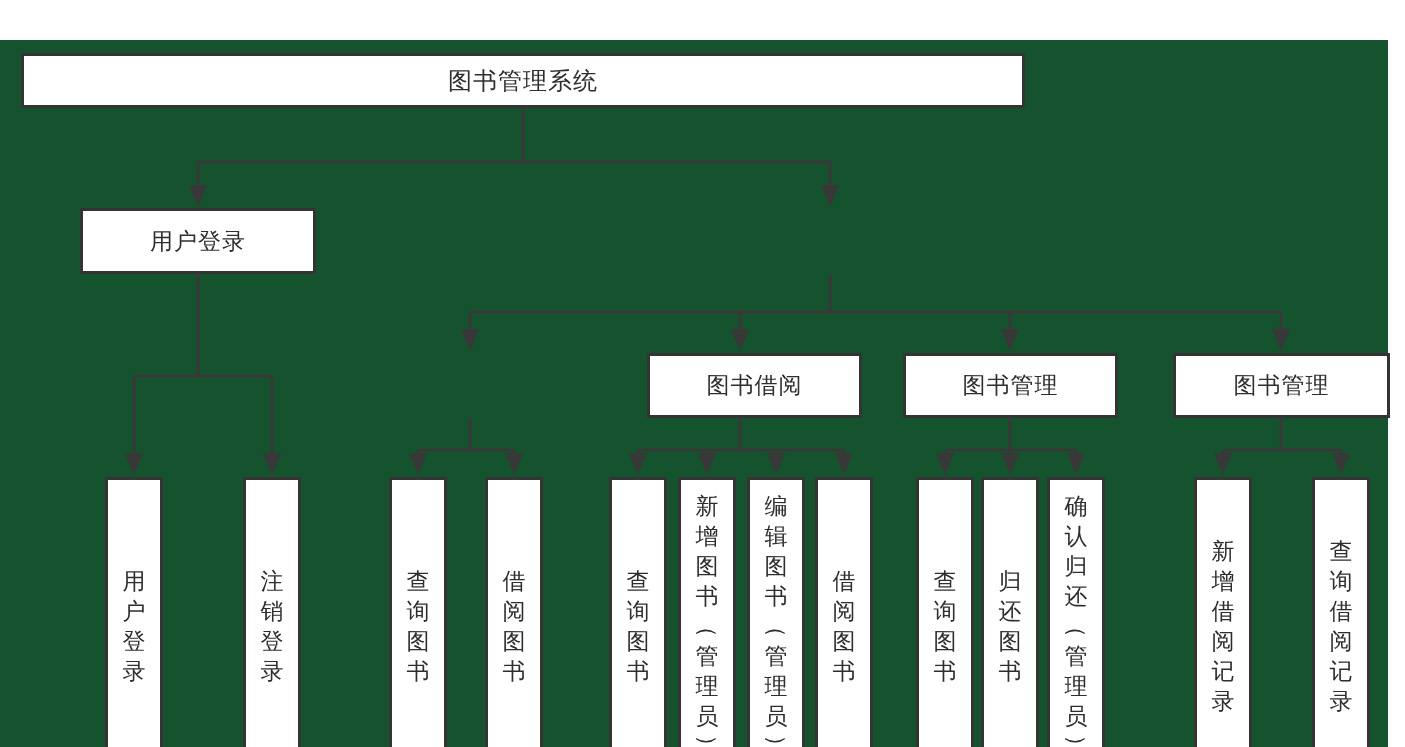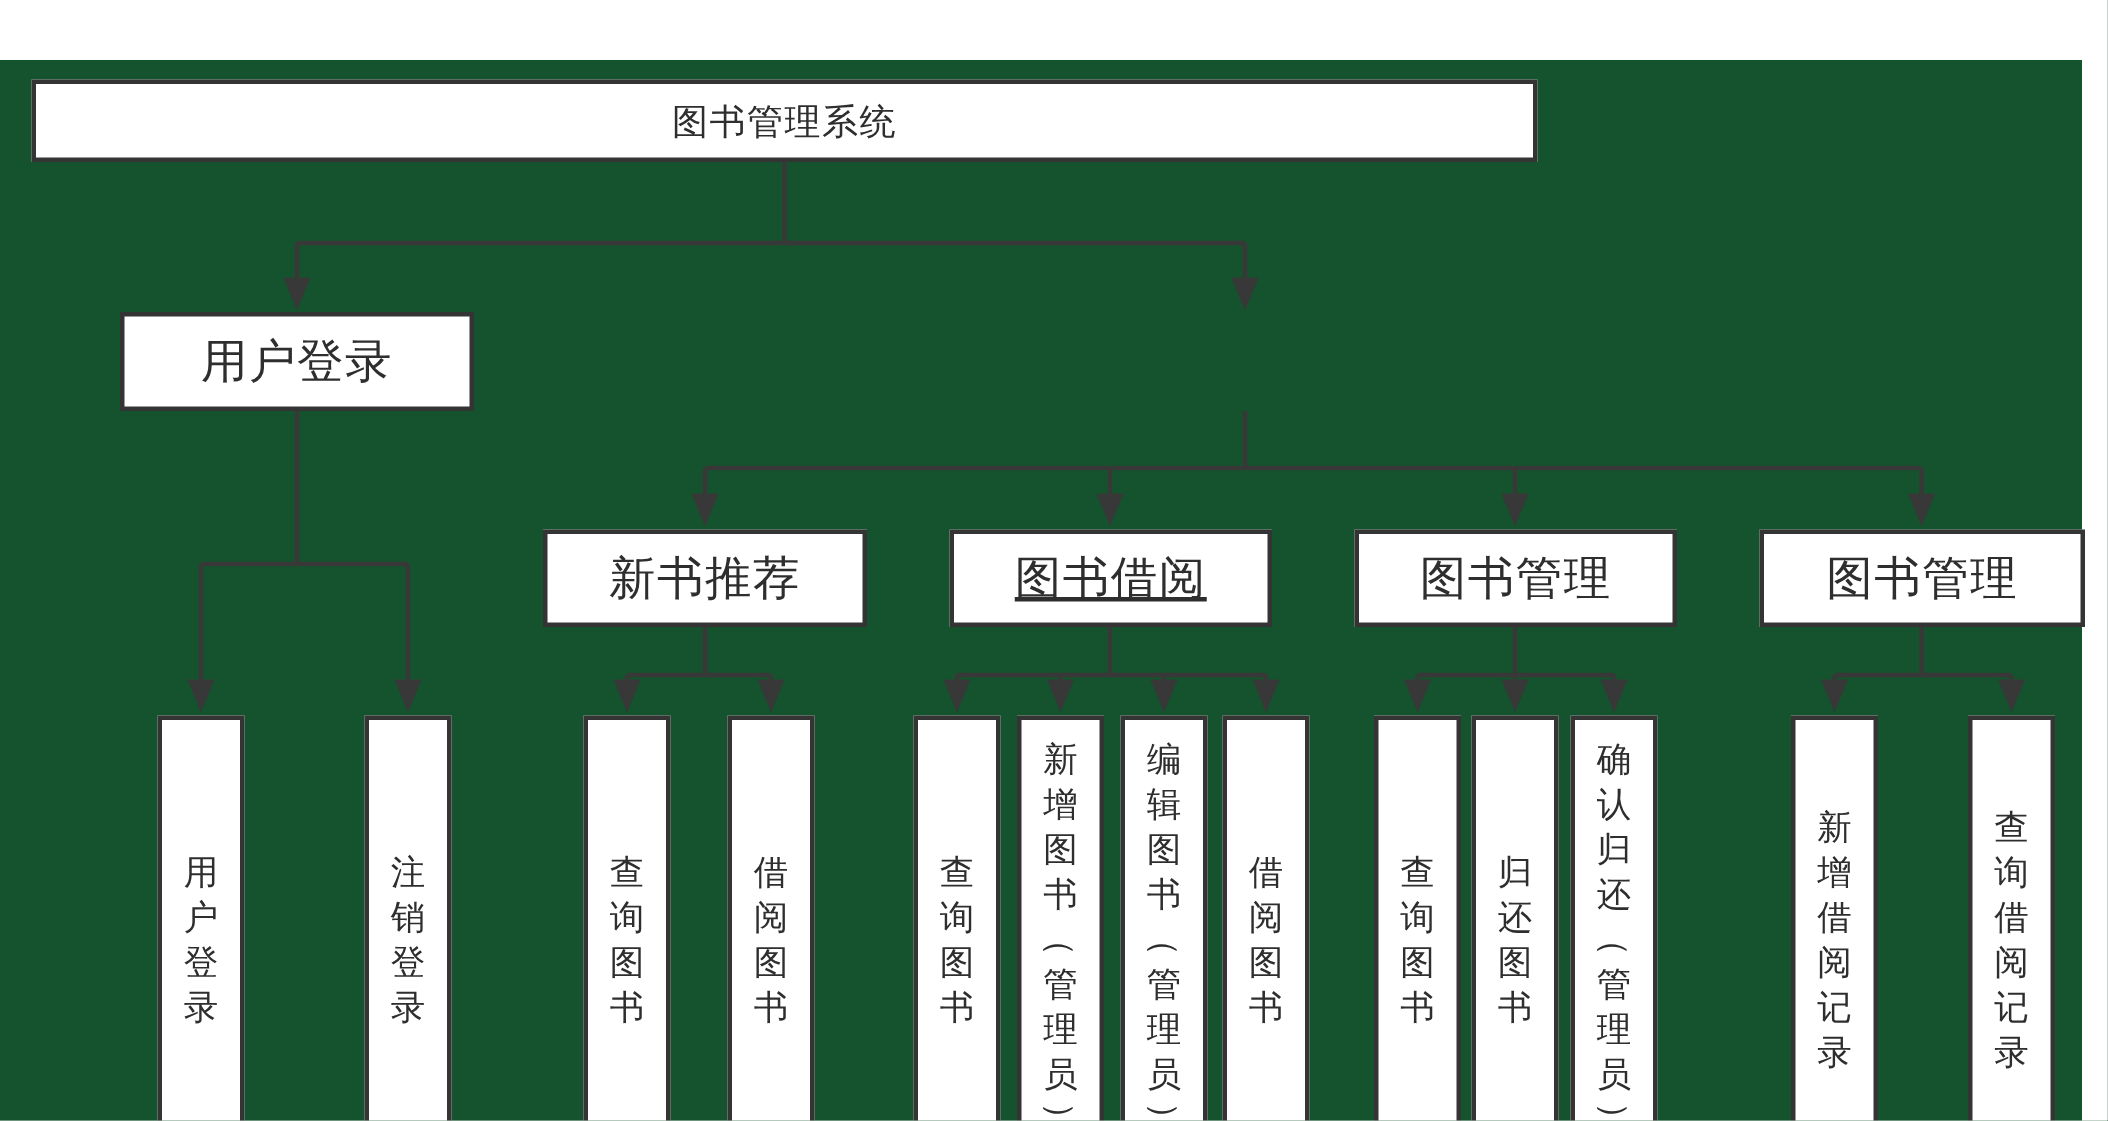--- a/index.html
+++ b/index.html
@@ -22,21 +22,21 @@
   }
   .connectors polygon { fill: #383838; stroke: none; }
   .node {
     position: absolute;
     border: 3px solid #343434;
     background: #ffffff;
     color: #2e2e2e;
     display: flex; align-items: center; justify-content: center;
     z-index: 2;
   }
-  .hbox { font-size: 31px; letter-spacing: 1px; white-space: nowrap; }
+  .hbox { font-size: 23px; letter-spacing: 1px; white-space: nowrap; }
   .hbox.root { font-size: 24px; }
   .vbox { top: 437px; width: 58px; height: 298px; font-size: 23px; }
   .vtext { display: block; }
   .vchar { display: block; text-align: center; line-height: 30px; height: 30px; }
   .vchar-rot { transform: rotate(90deg); }
   .watermark {
     position: absolute; left: 1186px; top: 714px;
     font-size: 21px; color: #b2b2b2; letter-spacing: 1px;
     white-space: nowrap; z-index: 3;
   }
@@ -79,24 +79,21 @@
   </svg>
 
   <div class="node hbox root" style="left:21px; top:13px; width:1004px; height:55px;">
     <span>图书管理系统</span>
   </div>
 
   <div class="node hbox" style="left:80px; top:168px; width:236px; height:66px;">
     <span>用户登录</span>
   </div>
 
-  <div class="node hbox" style="left:362px; top:313px; width:216px; height:65px;">
-    <span>新书推荐</span>
-  </div>
-  <div class="node hbox" style="left:633px; top:313px; width:215px; height:65px;text-decoration:underline;">
+  <div class="node hbox" style="left:647px; top:313px; width:215px; height:65px;">
     <span>图书借阅</span>
   </div>
   <div class="node hbox" style="left:903px; top:313px; width:215px; height:65px;">
     <span>图书管理</span>
   </div>
   <div class="node hbox" style="left:1173px; top:313px; width:217px; height:65px;">
     <span>图书管理</span>
   </div>
 
   <div class="node vbox" style="left:105px;">

